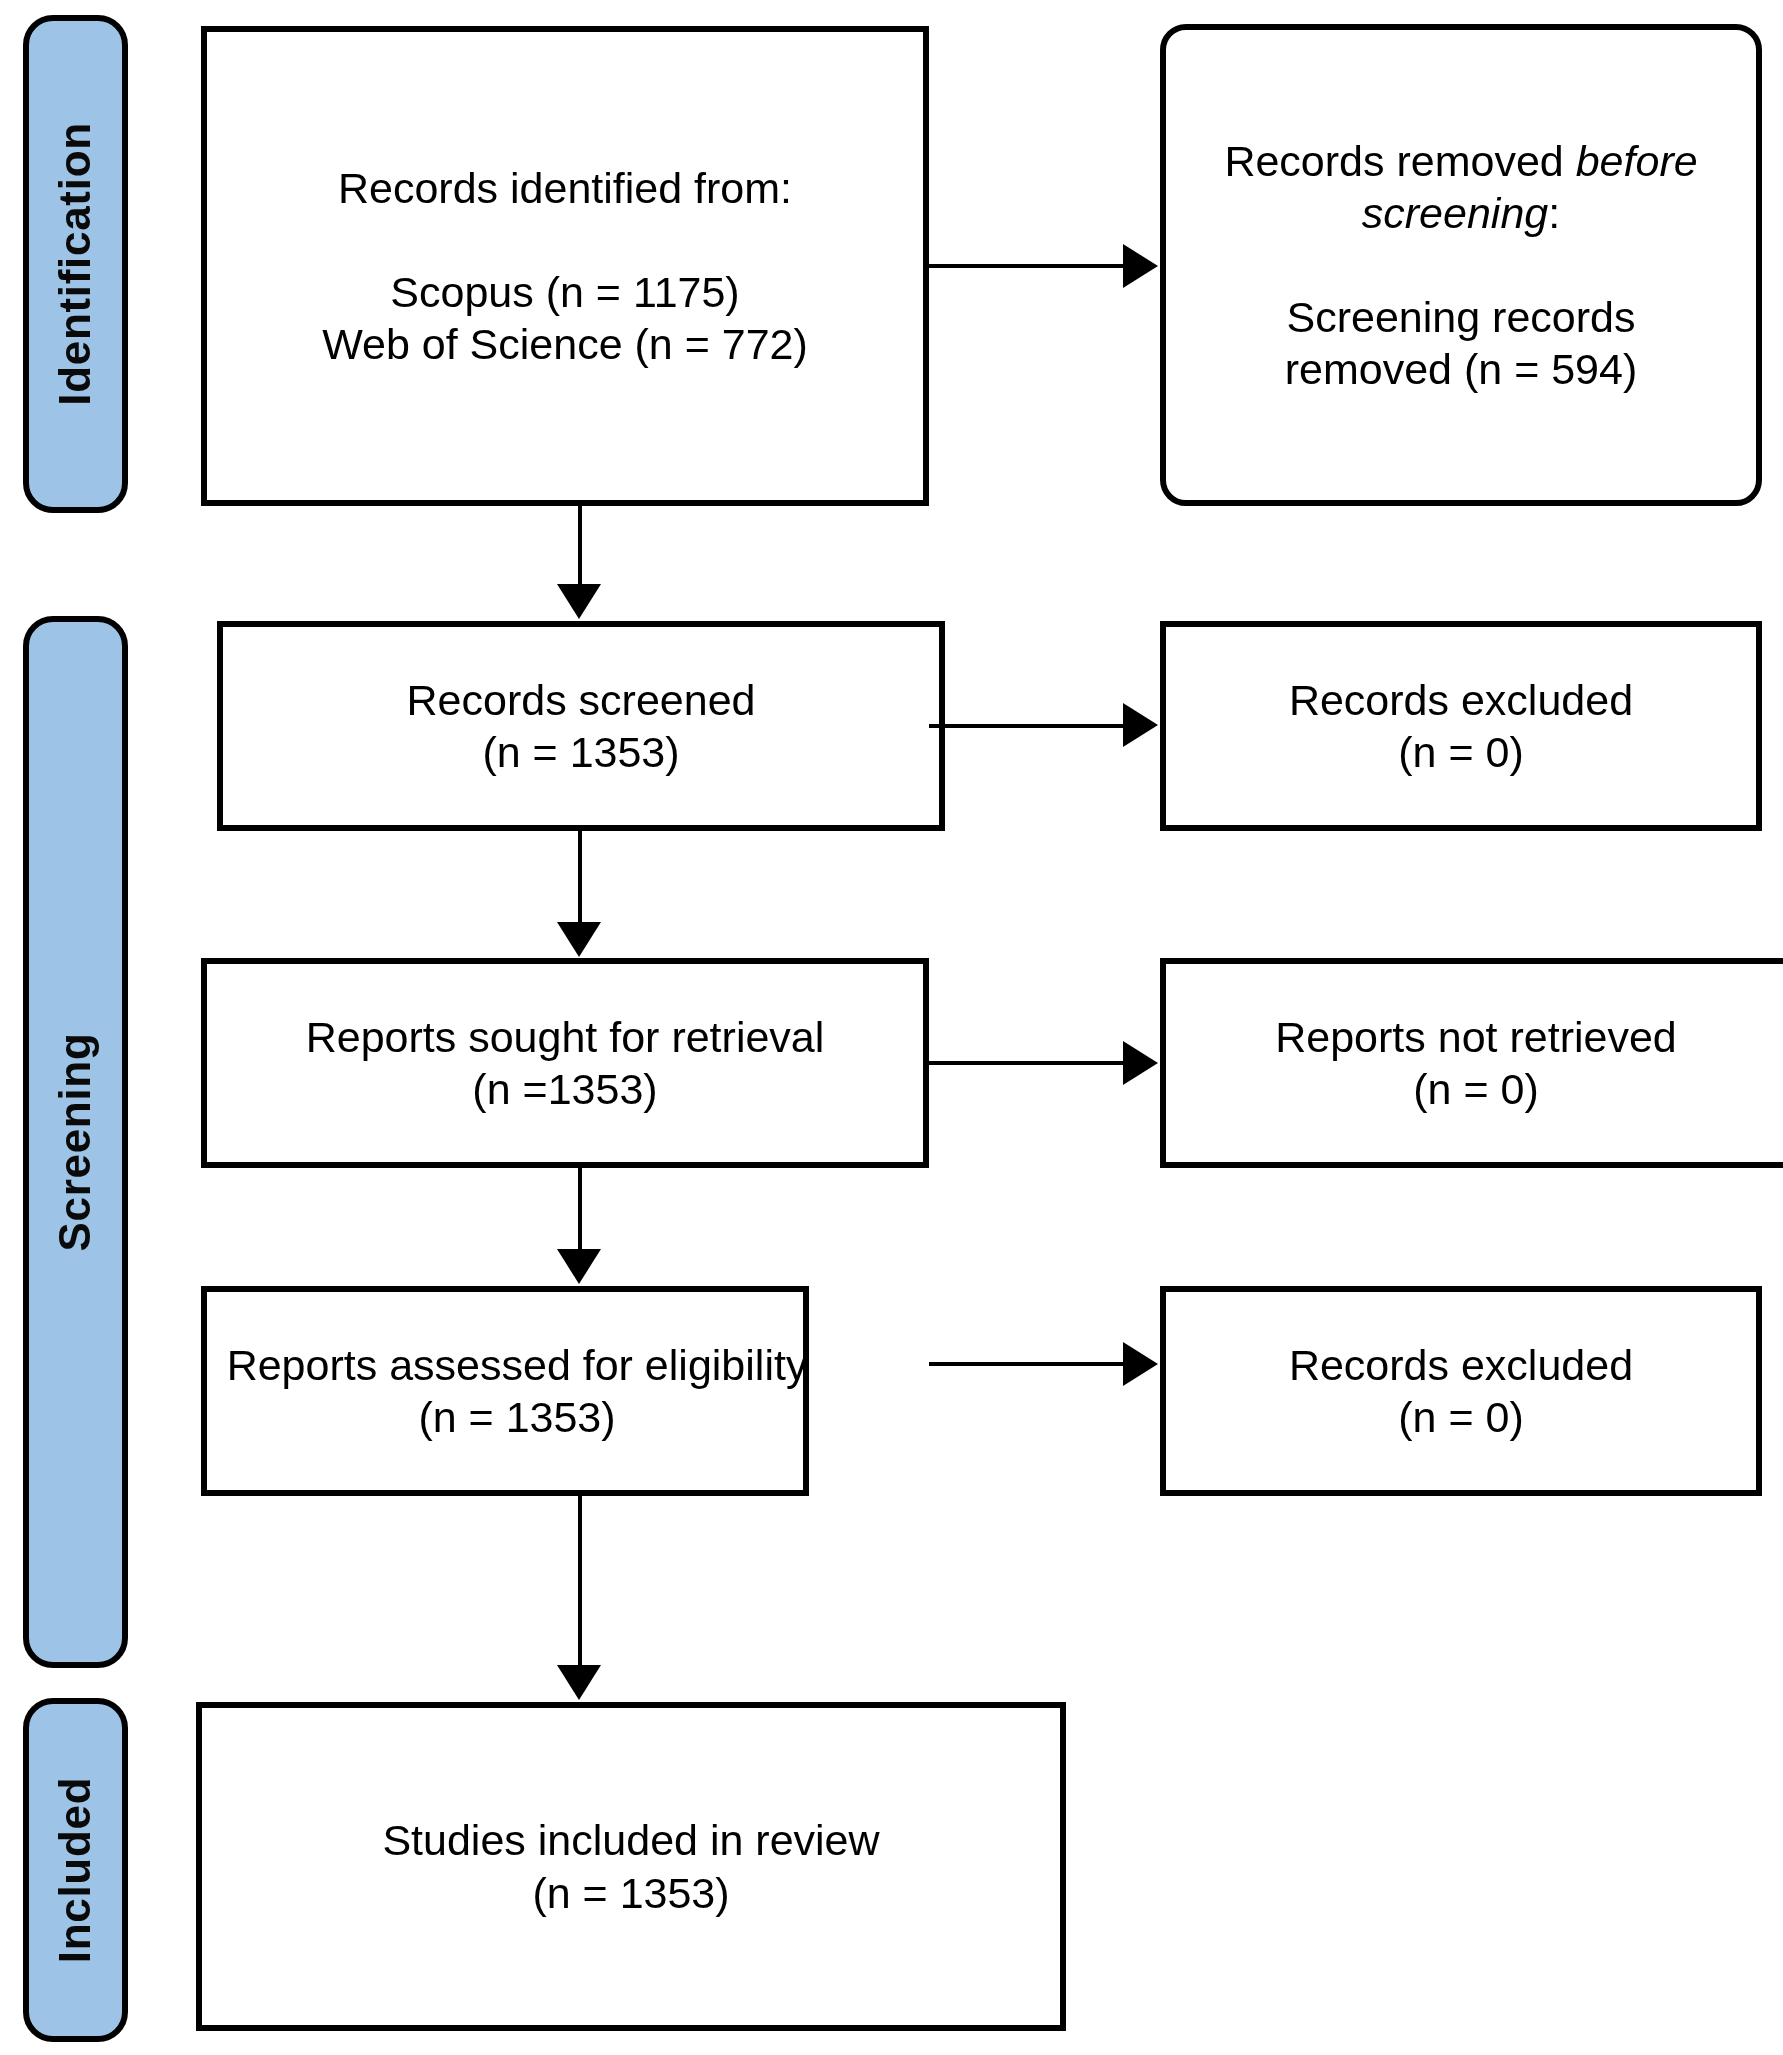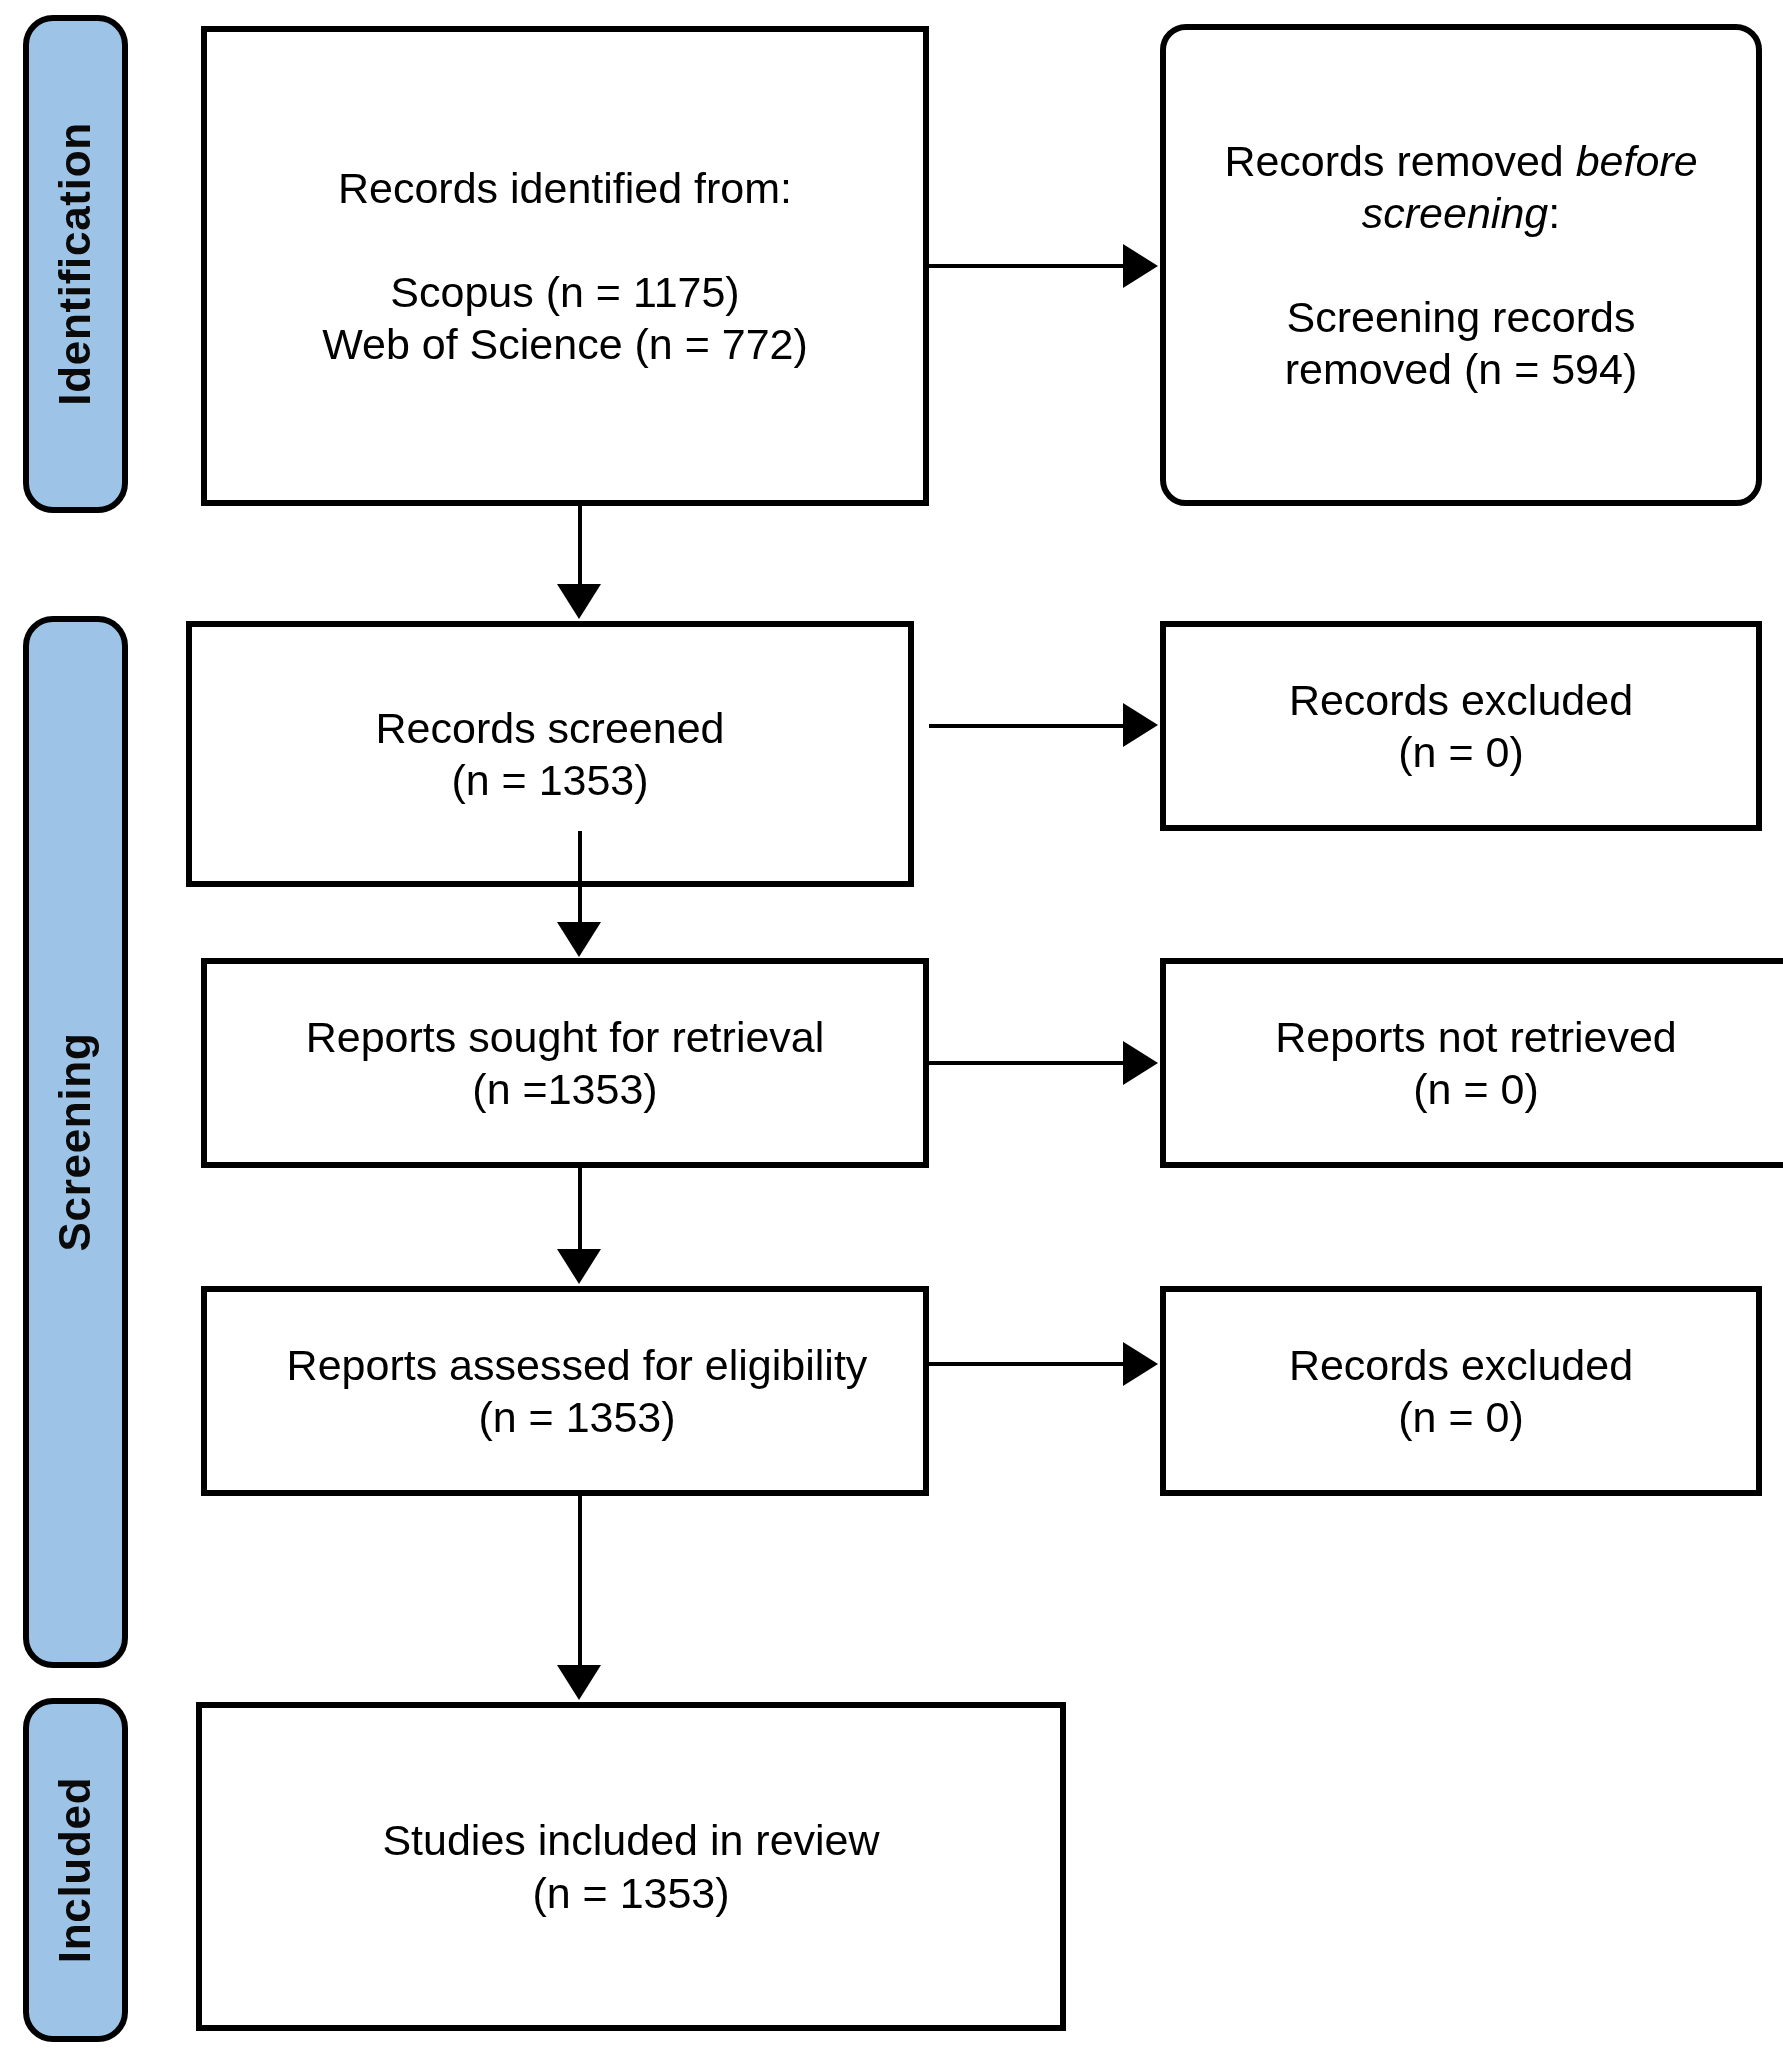--- a/index.html
+++ b/index.html
@@ -92,39 +92,39 @@
   </div>
 
   <div class="box" style="left:1160px; top:24px; width:602px; height:482px;border-radius:26px;">
     <div class="line"><span>Records removed </span><span class="it">before</span></div>
     <div class="line"><span class="it">screening</span><span>:</span></div>
     <div class="gap"></div>
     <div class="line">Screening records</div>
     <div class="line">removed (n = 594)</div>
   </div>
 
-  <div class="box" style="left:186px; top:621px; width:728px; height:266px;">
+  <div class="box" style="left:217px; top:621px; width:728px; height:210px;">
     <div class="line">Records screened</div>
     <div class="line">(n = 1353)</div>
   </div>
   <div class="box" style="left:1160px; top:621px; width:602px; height:210px;">
     <div class="line">Records excluded</div>
     <div class="line">(n = 0)</div>
   </div>
 
   <div class="box" style="left:201px; top:958px; width:728px; height:210px;">
     <div class="line">Reports sought for retrieval</div>
     <div class="line">(n =1353)</div>
   </div>
   <div class="box" style="left:1160px; top:958px; width:632px; height:210px;">
     <div class="line">Reports not retrieved</div>
     <div class="line">(n = 0)</div>
   </div>
 
-  <div class="box" style="left:201px; top:1286px; width:728px; height:210px;padding-left:24px;">
+  <div class="box" style="left:201px; top:1286px; width:608px; height:210px;padding-left:24px;">
     <div class="line">Reports assessed for eligibility</div>
     <div class="line">(n = 1353)</div>
   </div>
   <div class="box" style="left:1160px; top:1286px; width:602px; height:210px;">
     <div class="line">Records excluded</div>
     <div class="line">(n = 0)</div>
   </div>
 
   <div class="box" style="left:196px; top:1702px; width:870px; height:329px;">
     <div class="line">Studies included in review</div>

